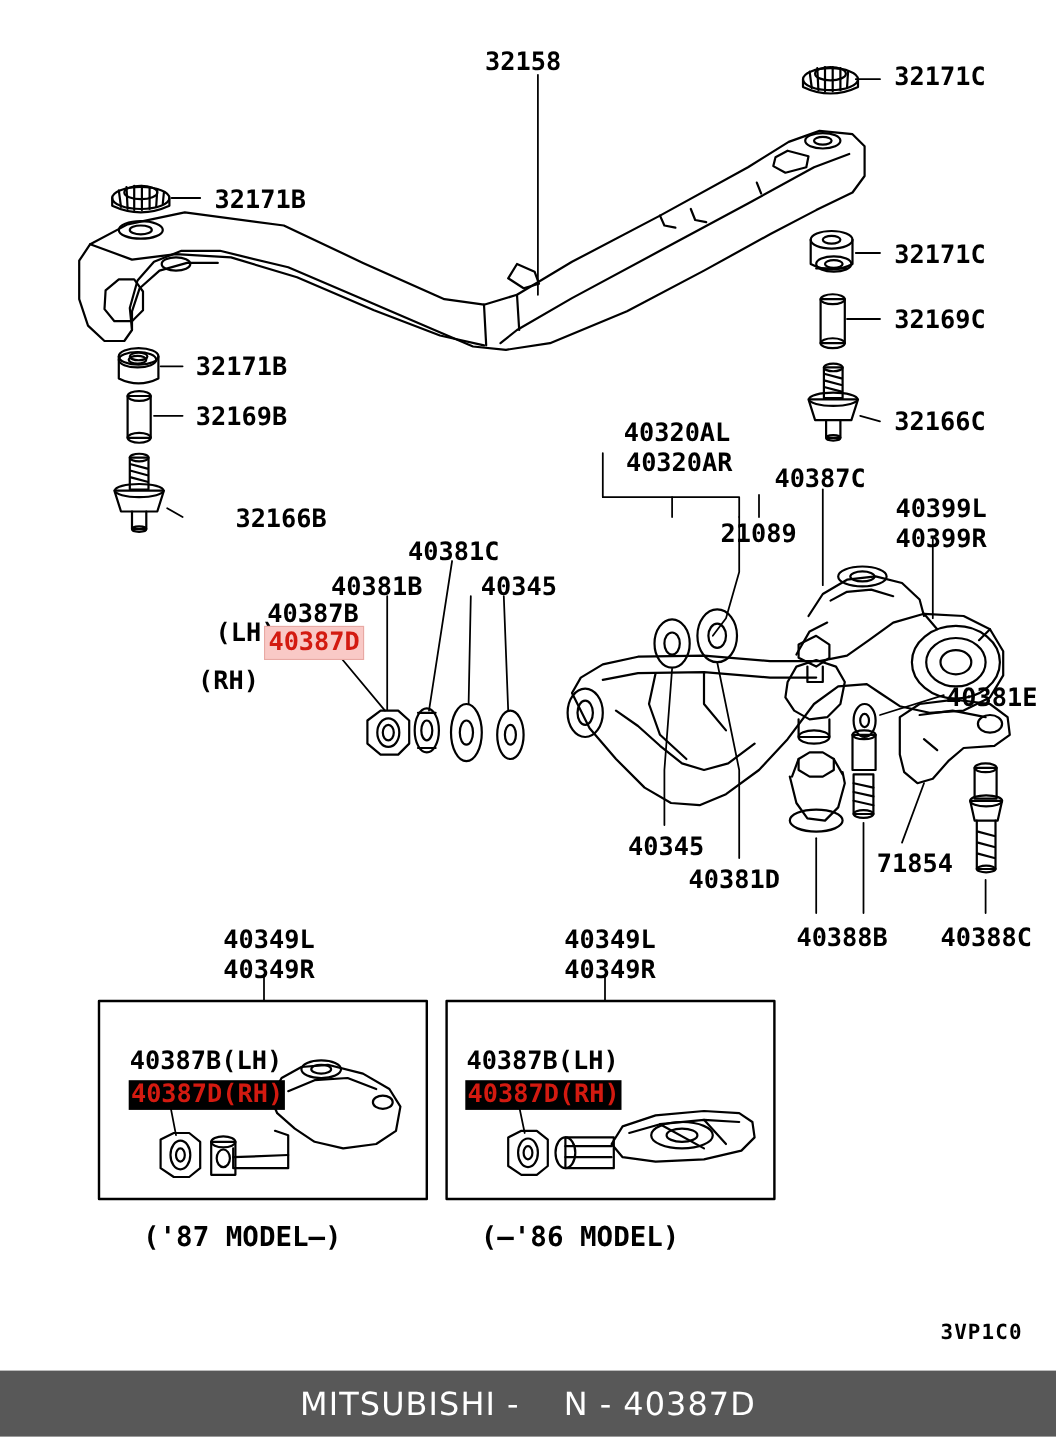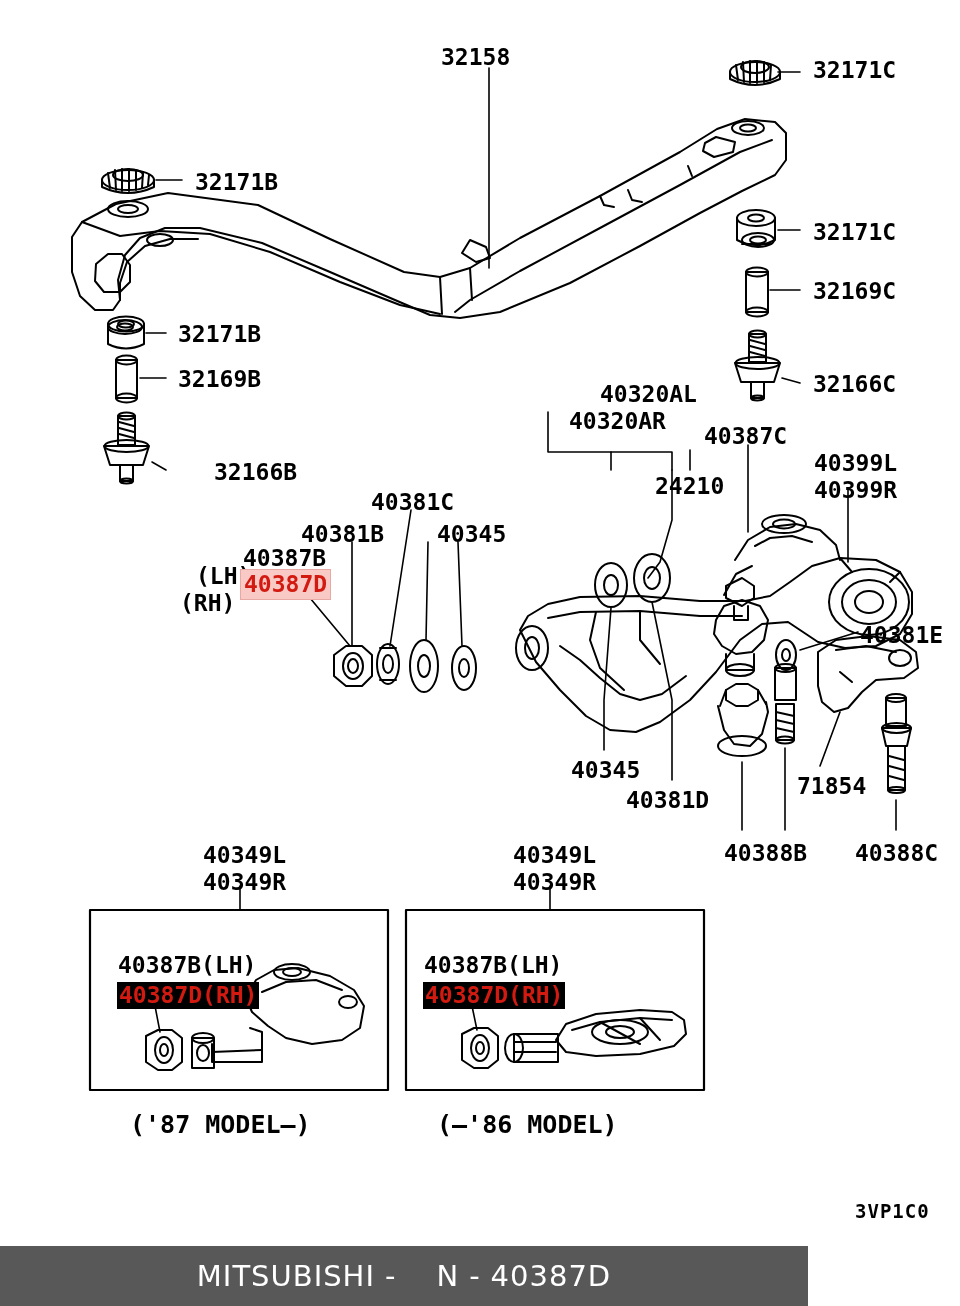--- a/index.html
+++ b/index.html
@@ -57,21 +57,21 @@
     font-size: 25px;
     font-weight: bold;
     font-family: "DejaVu Sans Mono", monospace;
     color: #000;
     white-space: pre;
   }
   #footer {
     position: absolute;
     left: 0;
     top: 1246px;
-    width: 808px;
+    width: 960px;
     height: 60px;
     background: #585858;
     color: #ffffff;
     display: flex;
     align-items: center;
     justify-content: center;
     font-family: "DejaVu Sans", sans-serif;
     font-size: 29px;
     letter-spacing: 1px;
   }
@@ -350,32 +350,32 @@
 
   <div class="lbl" style="left:441px; top:44px;">32158</div>
   <div class="lbl" style="left:813px; top:57px;">32171C</div>
   <div class="lbl" style="left:195px; top:169px;">32171B</div>
   <div class="lbl" style="left:813px; top:219px;">32171C</div>
   <div class="lbl" style="left:813px; top:278px;">32169C</div>
   <div class="lbl" style="left:178px; top:321px;">32171B</div>
   <div class="lbl" style="left:178px; top:366px;">32169B</div>
   <div class="lbl" style="left:813px; top:371px;">32166C</div>
   <div class="lbl" style="left:178px; top:459px;margin-left:36px;">32166B</div>
-  <div class="lbl" style="left:600px; top:381px;">40320AL</div>
+  <div class="lbl" style="left:567px; top:381px;">40320AL</div>
   <div class="lbl" style="left:569px; top:408px;">40320AR</div>
   <div class="lbl" style="left:704px; top:423px;">40387C</div>
   <div class="lbl" style="left:814px; top:450px;">40399L</div>
   <div class="lbl" style="left:814px; top:477px;">40399R</div>
-  <div class="lbl" style="left:655px; top:473px;">24210</div>
+  <div class="lbl" style="left:655px; top:473px;">21089</div>
   <div class="lbl" style="left:371px; top:489px;">40381C</div>
   <div class="lbl" style="left:301px; top:521px;">40381B</div>
   <div class="lbl" style="left:437px; top:521px;">40345</div>
   <div class="lbl" style="left:180px; top:563px;margin-left:16px;">(LH)</div>
   <div class="lbl" style="left:243px; top:545px;">40387B</div>
-  <div class="lbl" style="left:180px; top:590px;">(RH)</div>
+  <div class="lbl" style="left:180px; top:606px;">(RH)</div>
   <div class="lbl hl" style="left:240px; top:569px;">40387D</div>
   <div class="lbl" style="left:860px; top:622px;">40381E</div>
   <div class="lbl" style="left:571px; top:757px;">40345</div>
   <div class="lbl" style="left:797px; top:773px;">71854</div>
   <div class="lbl" style="left:626px; top:787px;">40381D</div>
   <div class="lbl" style="left:724px; top:840px;">40388B</div>
   <div class="lbl" style="left:855px; top:840px;">40388C</div>
 
   <div class="lbl" style="left:203px; top:842px;">40349L</div>
   <div class="lbl" style="left:203px; top:869px;">40349R</div>

